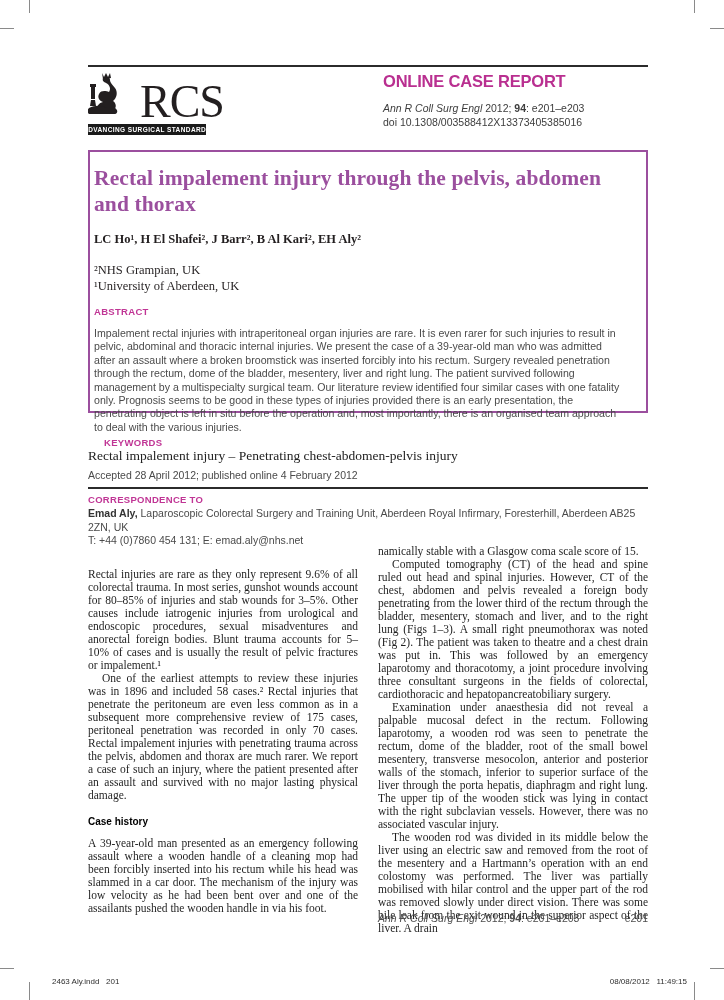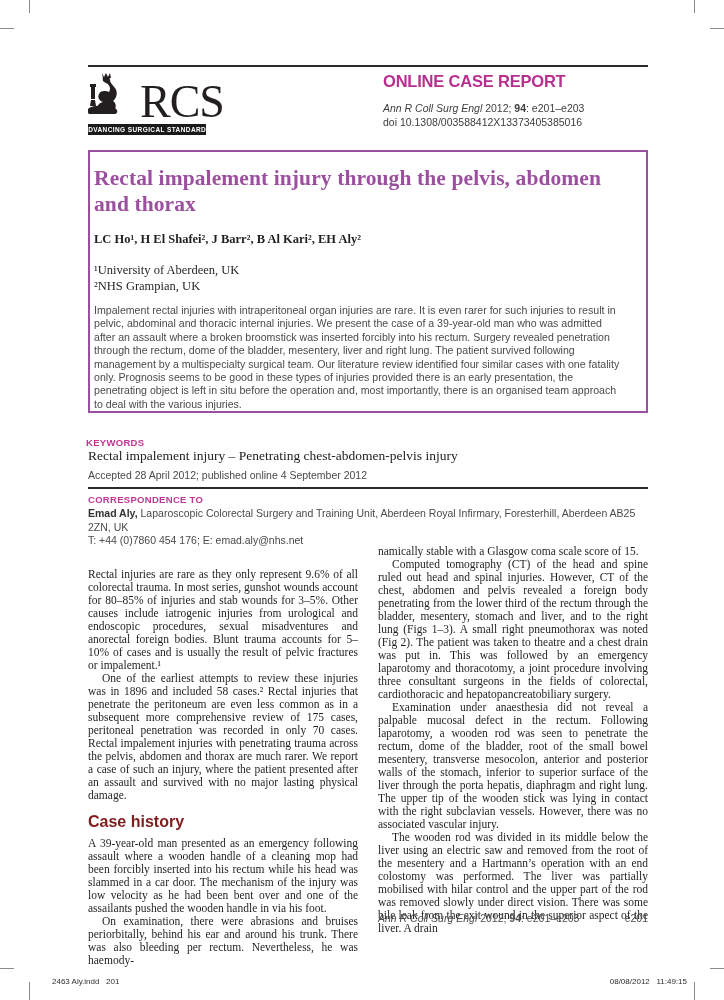--- a/index.html
+++ b/index.html
@@ -71,21 +71,21 @@
     font-family: "Liberation Sans", "DejaVu Sans", sans-serif;
     font-size: 9.5px; font-weight: bold; color: #c03595; letter-spacing: 0.3px;
   }
   .abstract-label { margin-top: 12px; }
   .abstract-text {
     margin-top: 10px; font-family: "Liberation Sans", "DejaVu Sans", sans-serif;
     font-size: 10.6px; line-height: 13.4px; color: #4a4a4a; text-align: left;
   }
 
   
-  .kw-label { position: absolute; left: 78px; top: 437px; padding-left: 8px; }
+  .kw-label { position: absolute; left: 96px; top: 437px; padding-left: 8px; }
   .kw-text { position: absolute; left: 88px; top: 448px; font-size: 13.5px; color: #222; }
   .accepted {
     position: absolute; left: 88px; top: 469px;
     font-family: "Liberation Sans", "DejaVu Sans", sans-serif;
     font-size: 10.5px; color: #4a4a4a;
   }
   .mid-rule { position: absolute; left: 88px; top: 487px; width: 560px; height: 1.5px; background: #2b2b2b; }
   .corr-label { position: absolute; left: 88px; top: 494px; }
   .corr-text {
     position: absolute; left: 88px; top: 507px; width: 560px;
@@ -96,21 +96,21 @@
 
   
   .col { position: absolute; top: 545px; width: 270px;
     font-size: 11.5px; line-height: 13px; text-align: justify; color: #1f1f1f; }
   .col-left { left: 88px; margin-top: 23px; }
   .col-right { left: 378px; }
   .col p { margin: 0; }
   .col p.indent { text-indent: 14px; }
   .case-heading {
     font-family: "Liberation Sans", "DejaVu Sans", sans-serif;
-    font-size: 16px; font-weight: bold; color: #7f1d1d;
+    font-size: 10px; font-weight: bold; color: #000000;
     margin: 13px 0 9px 0; text-align: left;
   }
 
   
   .art-footer {
     position: absolute; left: 378px; top: 912px; width: 270px;
     display: flex; justify-content: space-between; align-items: baseline;
     font-family: "Liberation Sans", "DejaVu Sans", sans-serif;
     font-size: 10.5px; color: #4d4d4d;
   }
@@ -161,39 +161,39 @@
   <div class="head-right">
     <div class="section-label">ONLINE CASE REPORT</div>
     <div class="citation"><span class="jrnl">Ann R Coll Surg Engl</span><span> 2012; </span><span class="vol">94</span><span>: e201–e203</span></div>
     <div class="doi">doi 10.1308/003588412X13373405385016</div>
   </div>
 
   <div class="title-box">
     <div class="article-title">Rectal impalement injury through the pelvis, abdomen and thorax</div>
     <div class="authors">LC Ho¹, H El Shafei², J Barr², B Al Kari², EH Aly²</div>
     <div class="affiliations">
+      <div class="affiliation">²NHS Grampian, UK</div>
       <div class="affiliation">¹University of Aberdeen, UK</div>
-      <div class="affiliation">²NHS Grampian, UK</div>
     </div>
+    <div class="mini-label abstract-label">ABSTRACT</div>
     <div class="abstract-text">Impalement rectal injuries with intraperitoneal organ injuries are rare. It is even rarer for such injuries to result in pelvic, abdominal and thoracic internal injuries. We present the case of a 39-year-old man who was admitted after an assault where a broken broomstick was inserted forcibly into his rectum. Surgery revealed penetration through the rectum, dome of the bladder, mesentery, liver and right lung. The patient survived following management by a multispecialty surgical team. Our literature review identified four similar cases with one fatality only. Prognosis seems to be good in these types of injuries provided there is an early presentation, the penetrating object is left in situ before the operation and, most importantly, there is an organised team approach to deal with the various injuries.</div>
   </div>
 
   <div class="mini-label kw-label">KEYWORDS</div>
   <div class="kw-text">Rectal impalement injury – Penetrating chest-abdomen-pelvis injury</div>
-  <div class="accepted">Accepted 28 April 2012; published online 4 September 2012</div>
+  <div class="accepted">Accepted 28 April 2012; published online 4 February 2012</div>
   <div class="mid-rule"></div>
   <div class="mini-label corr-label">CORRESPONDENCE TO</div>
-  <div class="corr-text"><span class="corr-name">Emad Aly,</span><span> Laparoscopic Colorectal Surgery and Training Unit, Aberdeen Royal Infirmary, Foresterhill, Aberdeen AB25 2ZN, UK</span><br><span>T: +44 (0)7860 454 176; E: emad.aly@nhs.net</span></div>
+  <div class="corr-text"><span class="corr-name">Emad Aly,</span><span> Laparoscopic Colorectal Surgery and Training Unit, Aberdeen Royal Infirmary, Foresterhill, Aberdeen AB25 2ZN, UK</span><br><span>T: +44 (0)7860 454 131; E: emad.aly@nhs.net</span></div>
 
   <div class="col col-left">
     <p>Rectal injuries are rare as they only represent 9.6% of all colorectal trauma. In most series, gunshot wounds account for 80–85% of injuries and stab wounds for 3–5%. Other causes include iatrogenic injuries from urological and endoscopic procedures, sexual misadventures and anorectal foreign bodies. Blunt trauma accounts for 5–10% of cases and is usually the result of pelvic fractures or impalement.¹</p>
     <p class="indent">One of the earliest attempts to review these injuries was in 1896 and included 58 cases.² Rectal injuries that penetrate the peritoneum are even less common as in a subsequent more comprehensive review of 175 cases, peritoneal penetration was recorded in only 70 cases. Rectal impalement injuries with penetrating trauma across the pelvis, abdomen and thorax are much rarer. We report a case of such an injury, where the patient presented after an assault and survived with no major lasting physical damage.</p>
     <div class="case-heading">Case history</div>
     <p>A 39-year-old man presented as an emergency following assault where a wooden handle of a cleaning mop had been forcibly inserted into his rectum while his head was slammed in a car door. The mechanism of the injury was low velocity as he had been bent over and one of the assailants pushed the wooden handle in via his foot.</p>
-    <p class="indent">On examination, there were abrasions and bruises periorbitally, behind his ear and around his trunk. There was also bleeding per rectum. Nevertheless, he was haemody-</p>
   </div>
 
   <div class="col col-right">
     <p>namically stable with a Glasgow coma scale score of 15.</p>
     <p class="indent">Computed tomography (CT) of the head and spine ruled out head and spinal injuries. However, CT of the chest, abdomen and pelvis revealed a foreign body penetrating from the lower third of the rectum through the bladder, mesentery, stomach and liver, and to the right lung (Figs 1–3). A small right pneumothorax was noted (Fig 2). The patient was taken to theatre and a chest drain was put in. This was followed by an emergency laparotomy and thoracotomy, a joint procedure involving three consultant surgeons in the fields of colorectal, cardiothoracic and hepatopancreatobiliary surgery.</p>
     <p class="indent">Examination under anaesthesia did not reveal a palpable mucosal defect in the rectum. Following laparotomy, a wooden rod was seen to penetrate the rectum, dome of the bladder, root of the small bowel mesentery, transverse mesocolon, anterior and posterior walls of the stomach, inferior to superior surface of the liver through the porta hepatis, diaphragm and right lung. The upper tip of the wooden stick was lying in contact with the right subclavian vessels. However, there was no associated vascular injury.</p>
     <p class="indent">The wooden rod was divided in its middle below the liver using an electric saw and removed from the root of the mesentery and a Hartmann’s operation with an end colostomy was performed. The liver was partially mobilised with hilar control and the upper part of the rod was removed slowly under direct vision. There was some bile leak from the exit wound in the superior aspect of the liver. A drain</p>
   </div>
 
   <div class="art-footer">

